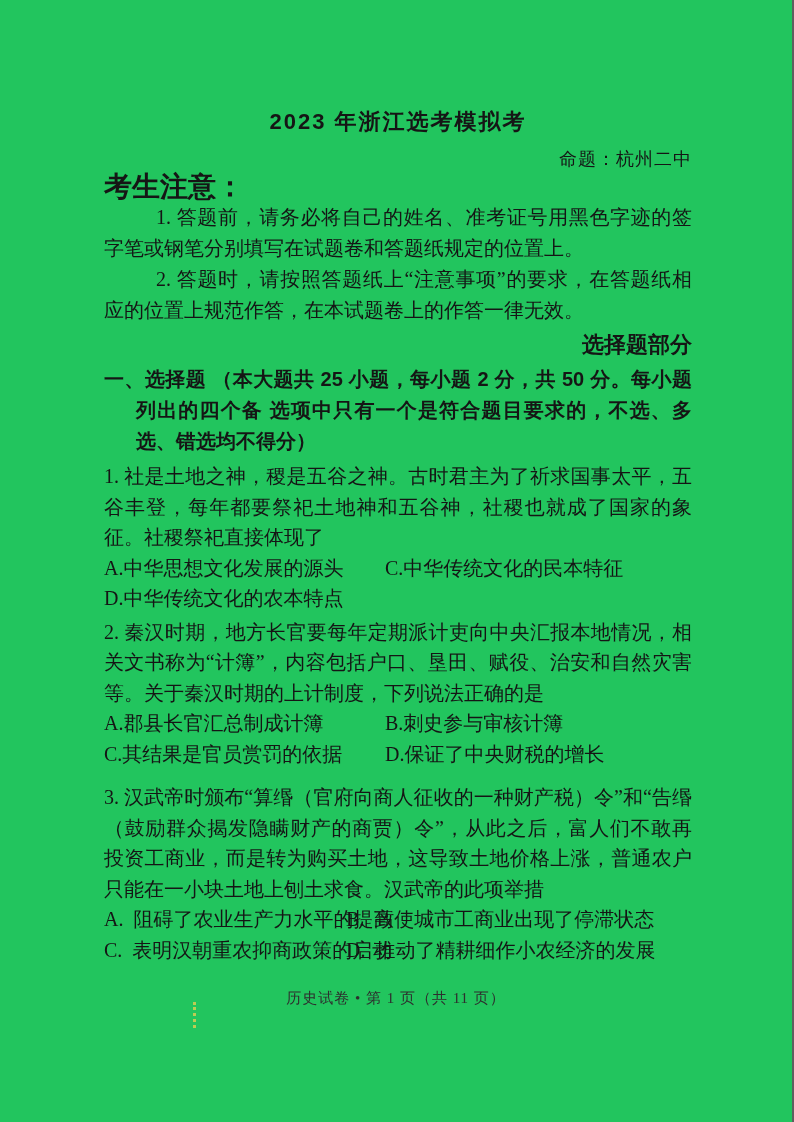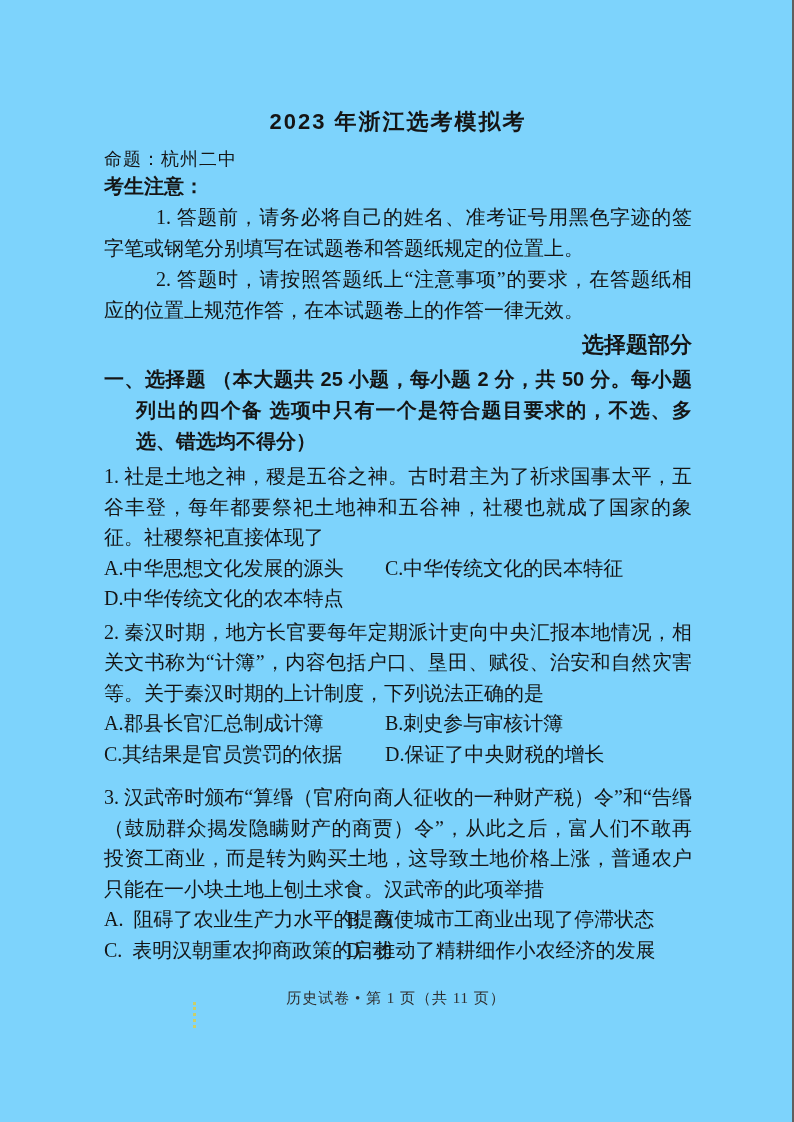--- a/index.html
+++ b/index.html
@@ -4,21 +4,21 @@
 <style>
   * { margin: 0; padding: 0; box-sizing: border-box; }
   html, body { width: 794px; height: 1122px; }
   body { background: #ffffff; }
 
   .page {
     position: relative;
     width: 794px;
     height: 1122px;
     overflow: hidden;
-    background: #7dd3fc;
+    background: #22c55e;
     border-right: 2px solid #5f5f5f;
     padding: 108px 100px 0 104px;
     font-family: "Liberation Serif", "DejaVu Serif", serif;
     font-size: 20px;
     color: #151515;
   }
 
   .title {
     font-family: "Liberation Sans", "DejaVu Sans", sans-serif;
     font-weight: bold;
@@ -35,39 +35,39 @@
     line-height: 36px;
     text-align: center;
     letter-spacing: 7px;
     margin-top: 7px;
   }
 
   .setter {
     font-family: "Liberation Sans", "DejaVu Sans", sans-serif;
     font-size: 18px;
     line-height: 23px;
-    text-align: left;
+    text-align: right;
     letter-spacing: 1px;
     margin-top: 12px;
   }
 
   .intro {
     font-family: "Liberation Sans", "DejaVu Sans", sans-serif;
     font-weight: bold;
     font-size: 20px;
     line-height: 31px;
     margin-top: 11px;
     text-indent: 2em;
     text-align: justify;
   }
 
   .notice-heading {
     font-family: Liberation Serif, serif;
     font-weight: bold;
-    font-size: 20px;
+    font-size: 28px;
     line-height: 31px;
   }
 
   .notice-item {
     font-size: 20px;
     line-height: 31px;
     text-indent: 2.6em;
     text-align: justify;
   }
 

